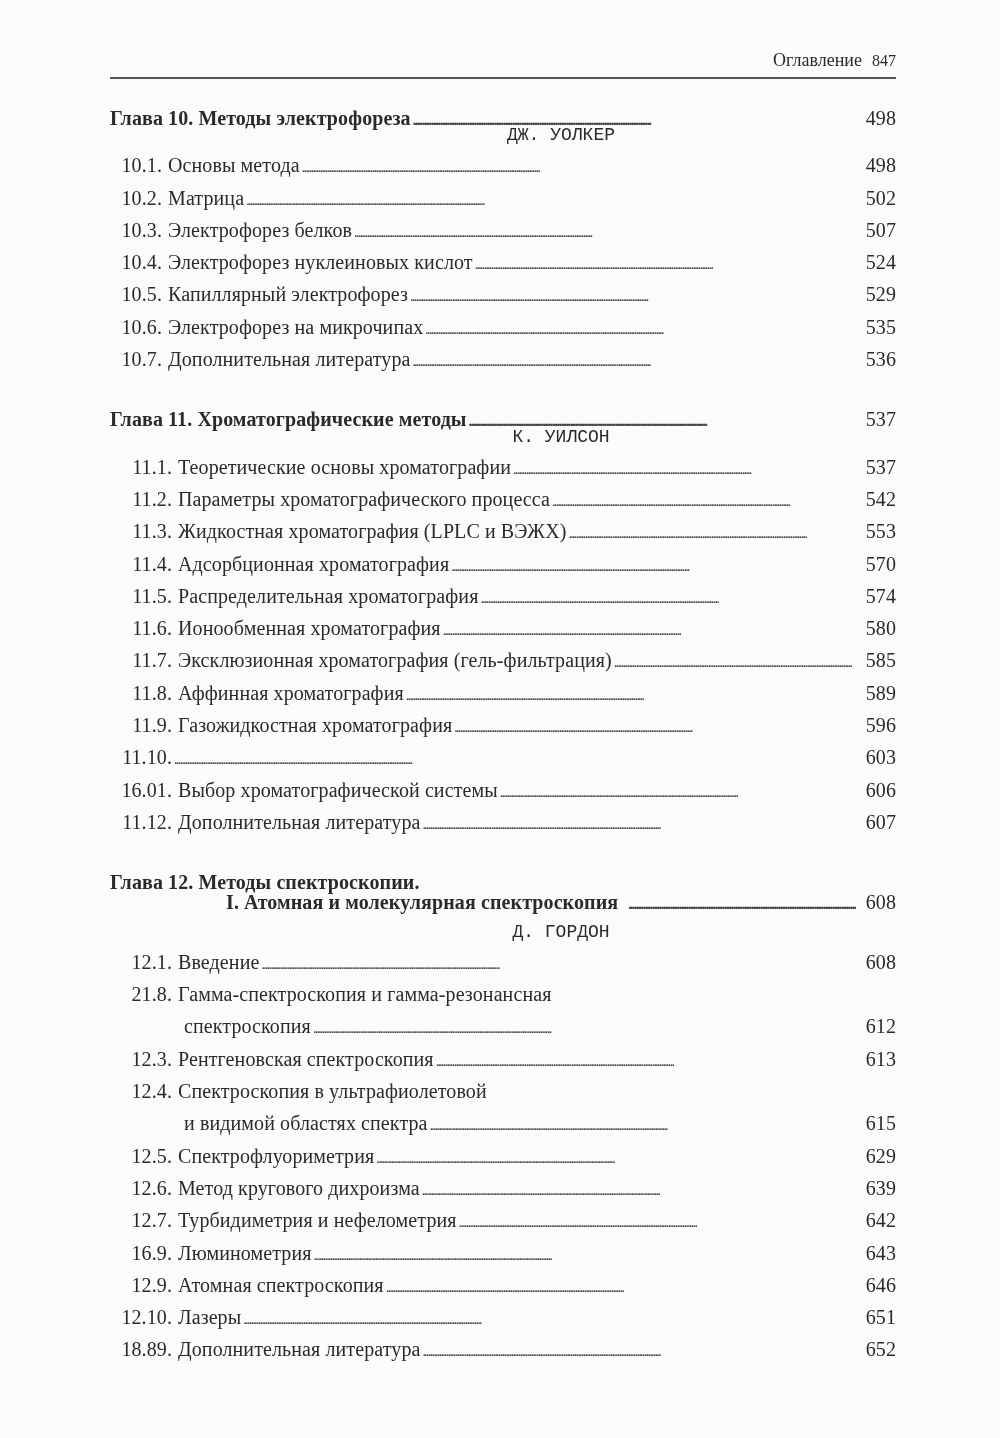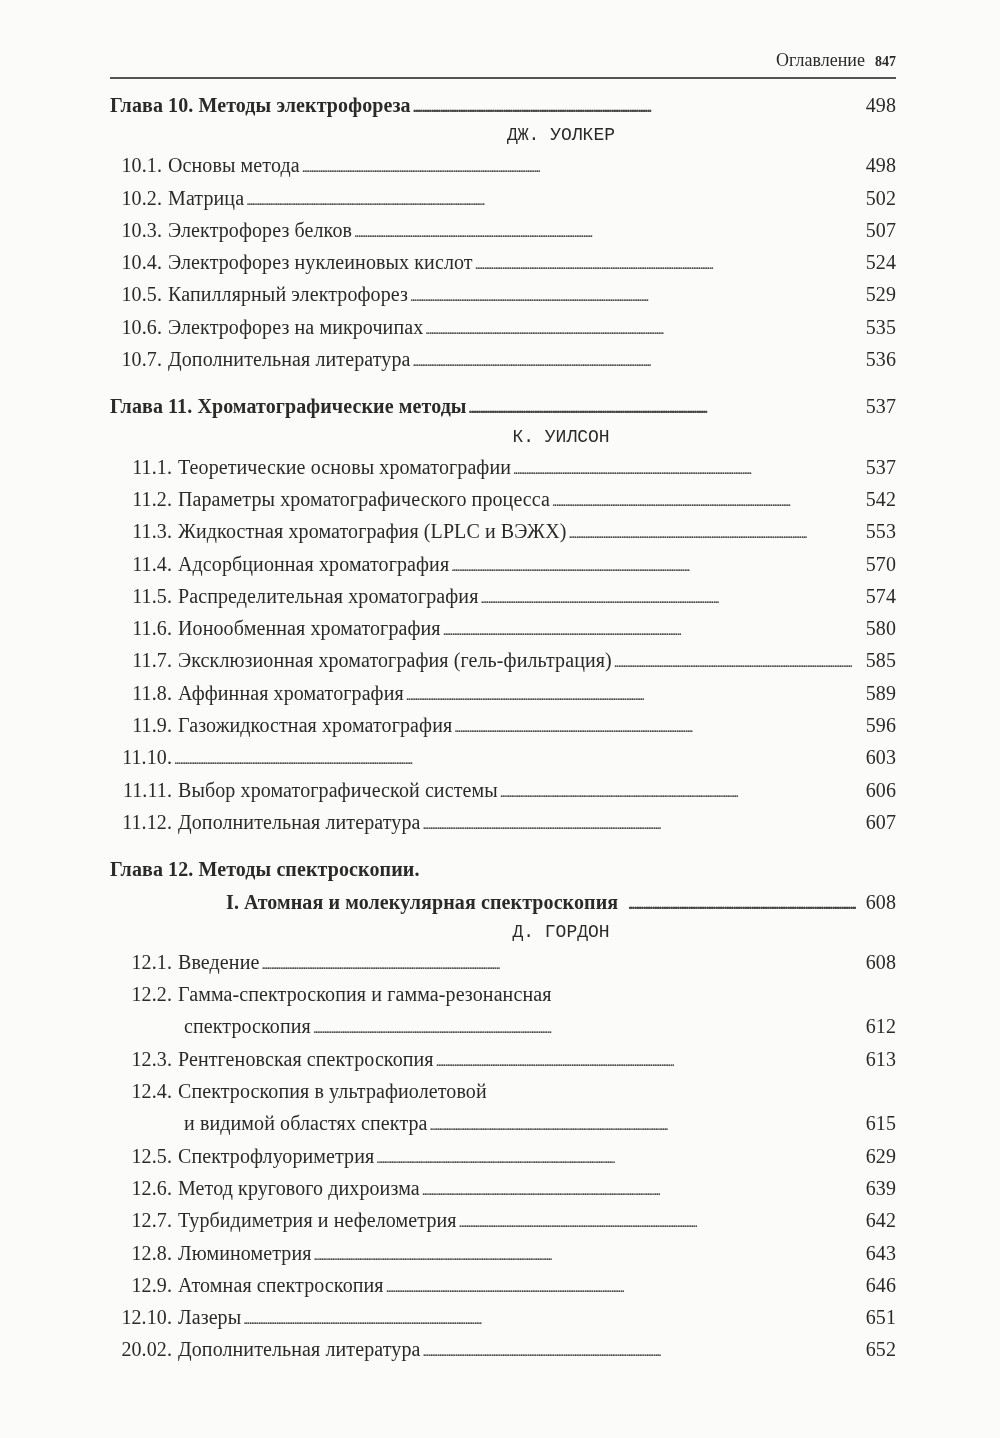--- a/index.html
+++ b/index.html
@@ -10,41 +10,41 @@
     font-family: "DejaVu Serif", "Liberation Serif", serif;
     position: relative;
     overflow: hidden;
   }
   .page { position: absolute; left: 110px; top: 0; width: 786px; }
   .running-head {
     position: absolute; top: 50px; right: 0;
     font-size: 18px; display: flex; gap: 10px; align-items: baseline;
     font-family: "Liberation Serif", serif;
   }
-  .running-head .pgno { font-weight: bold; font-size: 14px; }
+  .running-head .pgno { font-weight: normal; font-size: 16px; }
   .rule { position: absolute; top: 77px; left: 0; width: 786px; height: 2px; background: #555; }
   .toc { position: absolute; top: 89px; left: 0; width: 786px; }
   .row {
     display: flex; align-items: baseline;
     height: 32.3px; font-size: 20px; line-height: 32px;
     font-family: "Liberation Serif", serif;
     letter-spacing: 0.1px;
   }
   .row .num { display: inline-block; text-align: right; white-space: nowrap; }
   .row .title { white-space: nowrap; margin-left: 6px; }
   .row .leader {
     flex: 1; overflow: hidden; white-space: nowrap; margin: 0 2px; color: #444;
   }
   .row .leader::after {
     content: ". . . . . . . . . . . . . . . . . . . . . . . . . . . . . . . . . . . . . . . . . . . . . . . . . . . . . . . . . . . . . . . . . . . . . . . . . . . . . . . . . . . . . . . . . . . . . . . . . . . . . . . . . . . . . . . . . . . . . . . . . . . . . . . . . . . .";
     letter-spacing: -2.6px; font-size: 14px;
   }
   .row .page { position: static; width: auto; text-align: center; white-space: nowrap; }
   .chapter { font-weight: bold; }
-  .chapter .title { margin-left: 0; }
+  .chapter .title { margin-left: 0; margin-top: 13px; }
   .chapter .page { font-weight: normal; }
   .author { font-size: 18px; padding-left: 116px; height: 28px; line-height: 28px; font-family: Liberation Mono, monospace; text-align: center; }
   .gap { height: 15px; }
   .c10 .num { width: 52px; }
   .c11 .num { width: 62px; }
   .c12 .num { width: 62px; }
   .cont { padding-left: 68px; }
   .sub-bold { padding-left: 116px; font-weight: bold; gap: 8px; }
   .sub-bold .page { font-weight: normal; }
 </style>
@@ -170,21 +170,21 @@
         <span class="title">Газожидкостная хроматография</span>
         <span class="leader"></span>
         <span class="page">596</span>
       </div>
     <div class="row c11">
         <span class="num">11.10.</span>
         <span class="leader"></span>
         <span class="page">603</span>
       </div>
     <div class="row c11">
-        <span class="num">11.11.</span>
+        <span class="num">16.01.</span>
         <span class="title">Выбор хроматографической системы</span>
         <span class="leader"></span>
         <span class="page">606</span>
       </div>
     <div class="row c11">
         <span class="num">11.12.</span>
         <span class="title">Дополнительная литература</span>
         <span class="leader"></span>
         <span class="page">607</span>
       </div>
@@ -200,21 +200,21 @@
       <span class="page">608</span>
     </div>
     <div class="author">Д. ГОРДОН</div>
     <div class="row c12">
         <span class="num">12.1.</span>
         <span class="title">Введение</span>
         <span class="leader"></span>
         <span class="page">608</span>
       </div>
     <div class="row c12">
-        <span class="num">12.2.</span>
+        <span class="num">21.8.</span>
         <span class="title">Гамма-спектроскопия и гамма-резонансная</span>
       </div>
     <div class="row cont">
         <span class="title">спектроскопия</span>
         <span class="leader"></span>
         <span class="page">612</span>
       </div>
     <div class="row c12">
         <span class="num">12.3.</span>
         <span class="title">Рентгеновская спектроскопия</span>
@@ -242,38 +242,38 @@
         <span class="leader"></span>
         <span class="page">639</span>
       </div>
     <div class="row c12">
         <span class="num">12.7.</span>
         <span class="title">Турбидиметрия и нефелометрия</span>
         <span class="leader"></span>
         <span class="page">642</span>
       </div>
     <div class="row c12">
-        <span class="num">12.8.</span>
+        <span class="num">16.9.</span>
         <span class="title">Люминометрия</span>
         <span class="leader"></span>
         <span class="page">643</span>
       </div>
     <div class="row c12">
         <span class="num">12.9.</span>
         <span class="title">Атомная спектроскопия</span>
         <span class="leader"></span>
         <span class="page">646</span>
       </div>
     <div class="row c12">
         <span class="num">12.10.</span>
         <span class="title">Лазеры</span>
         <span class="leader"></span>
         <span class="page">651</span>
       </div>
     <div class="row c12">
-        <span class="num">20.02.</span>
+        <span class="num">18.89.</span>
         <span class="title">Дополнительная литература</span>
         <span class="leader"></span>
         <span class="page">652</span>
       </div>
 
   </div>
 </div>
 
 </body></html>

